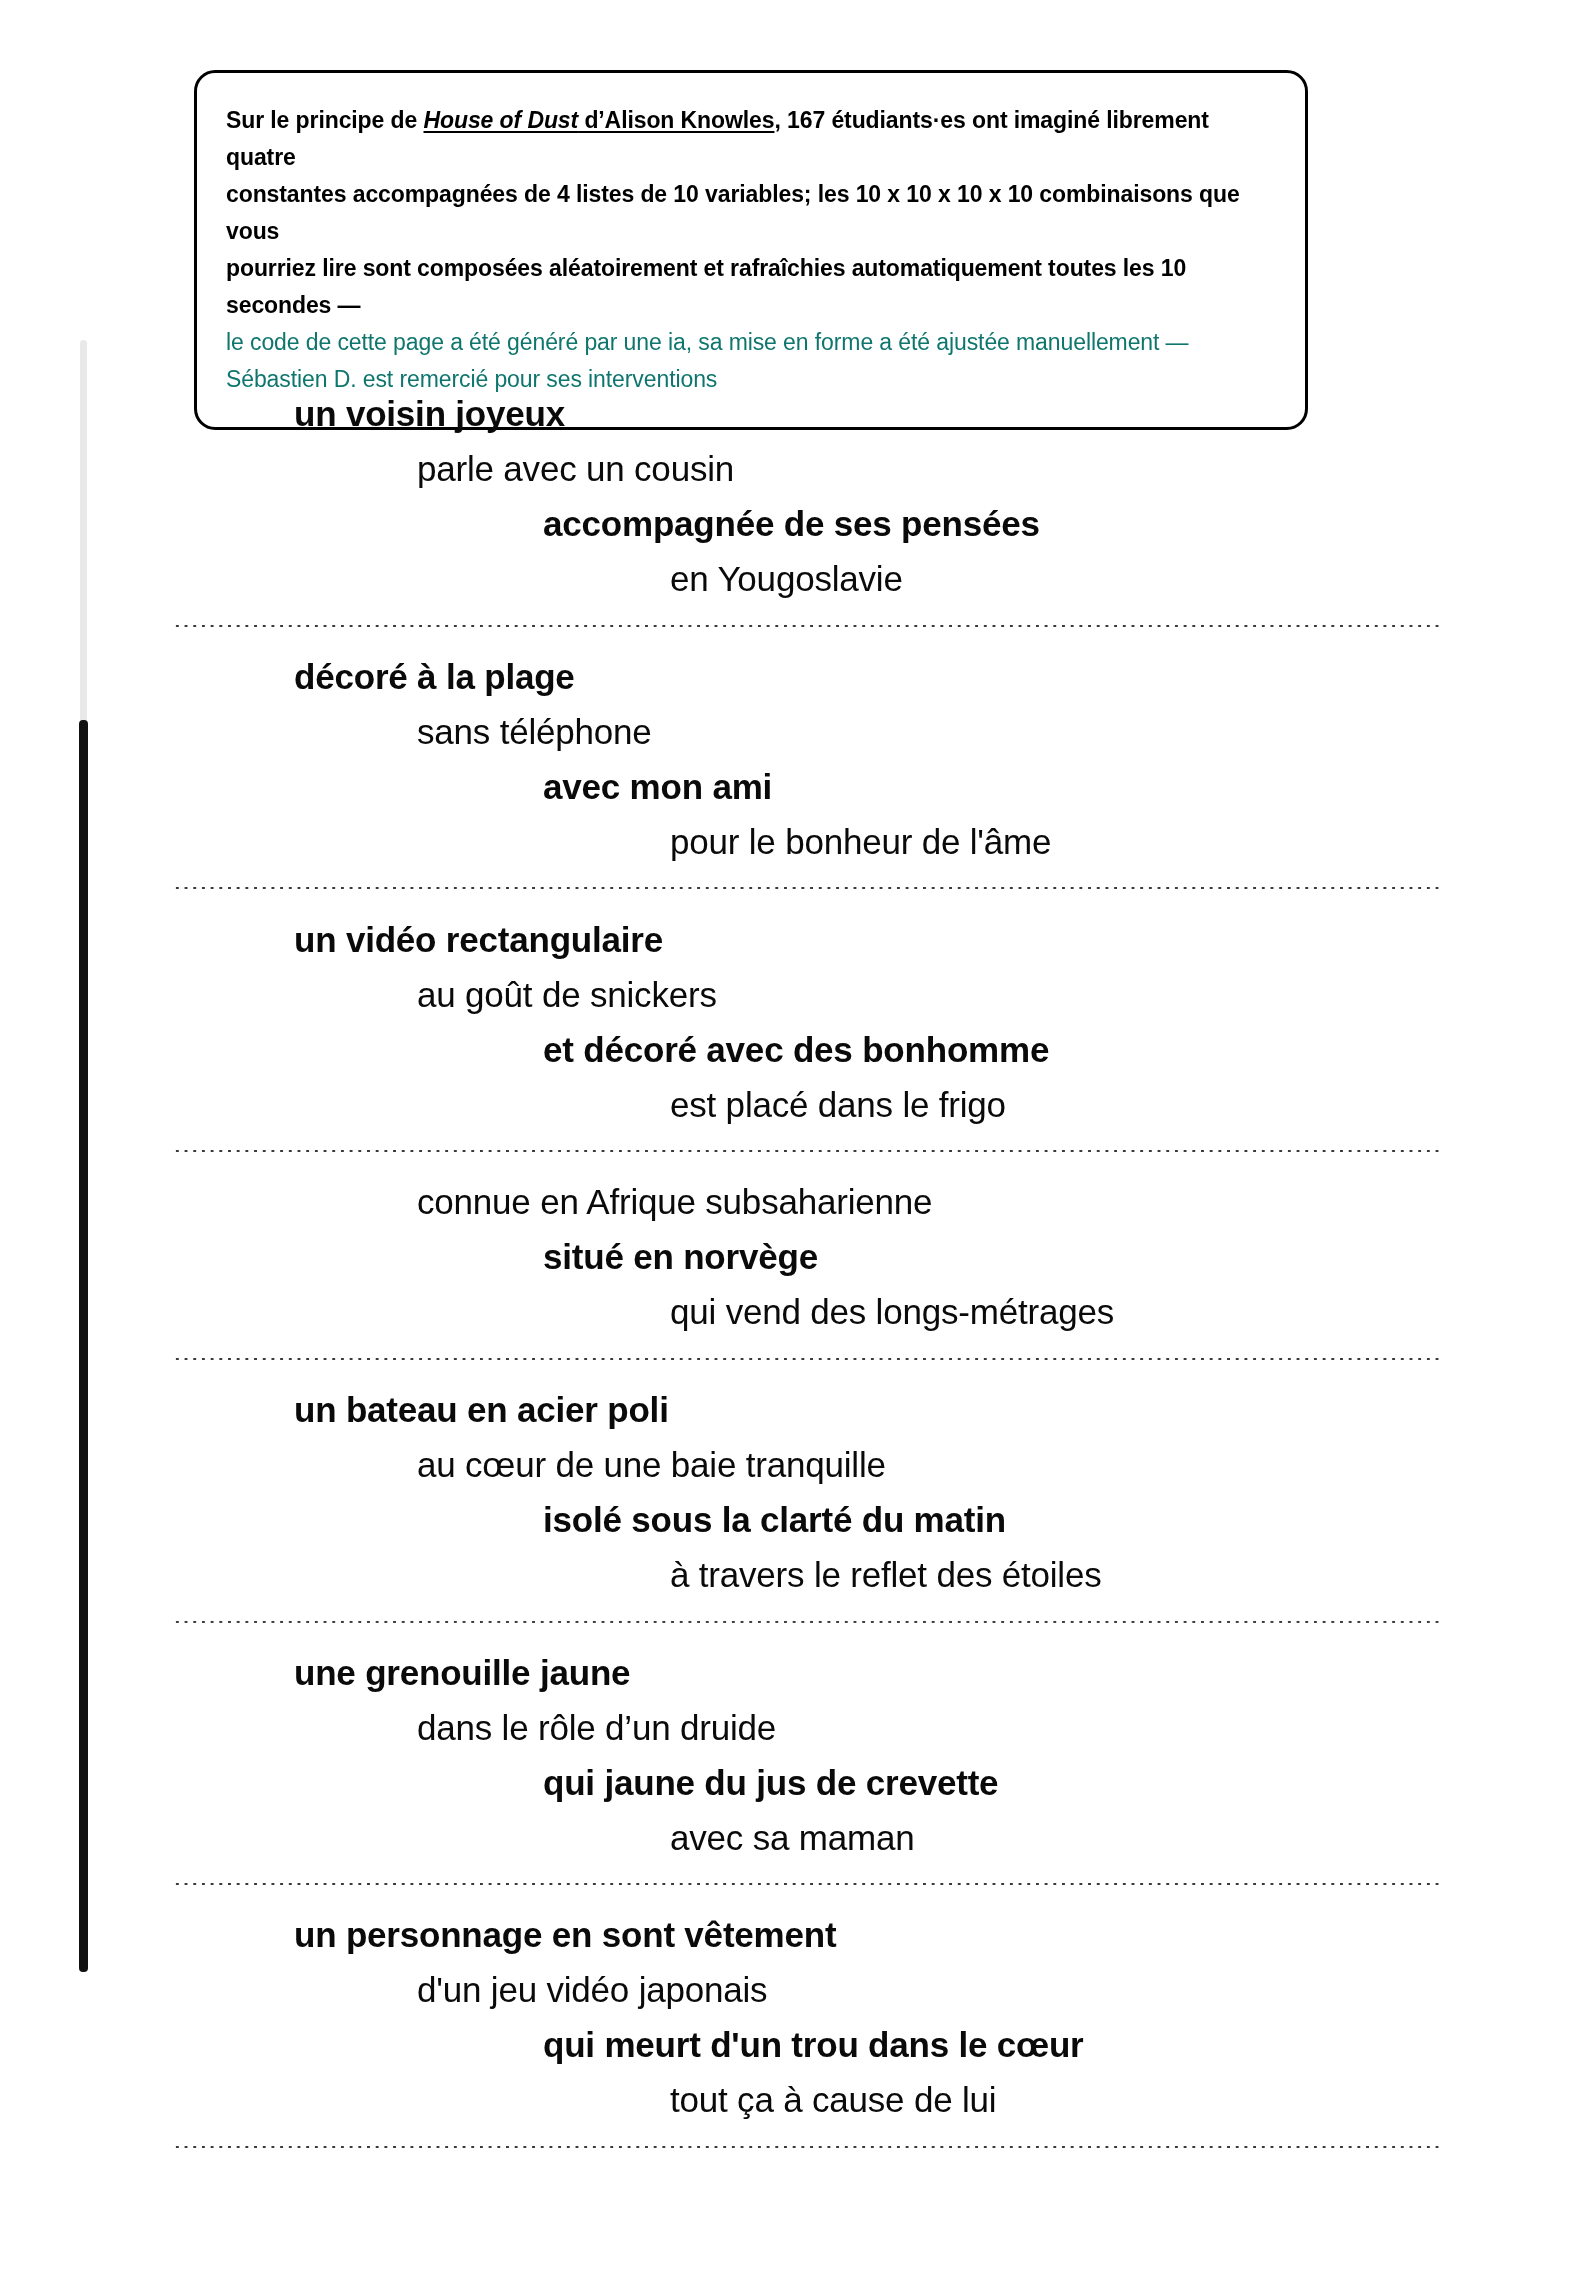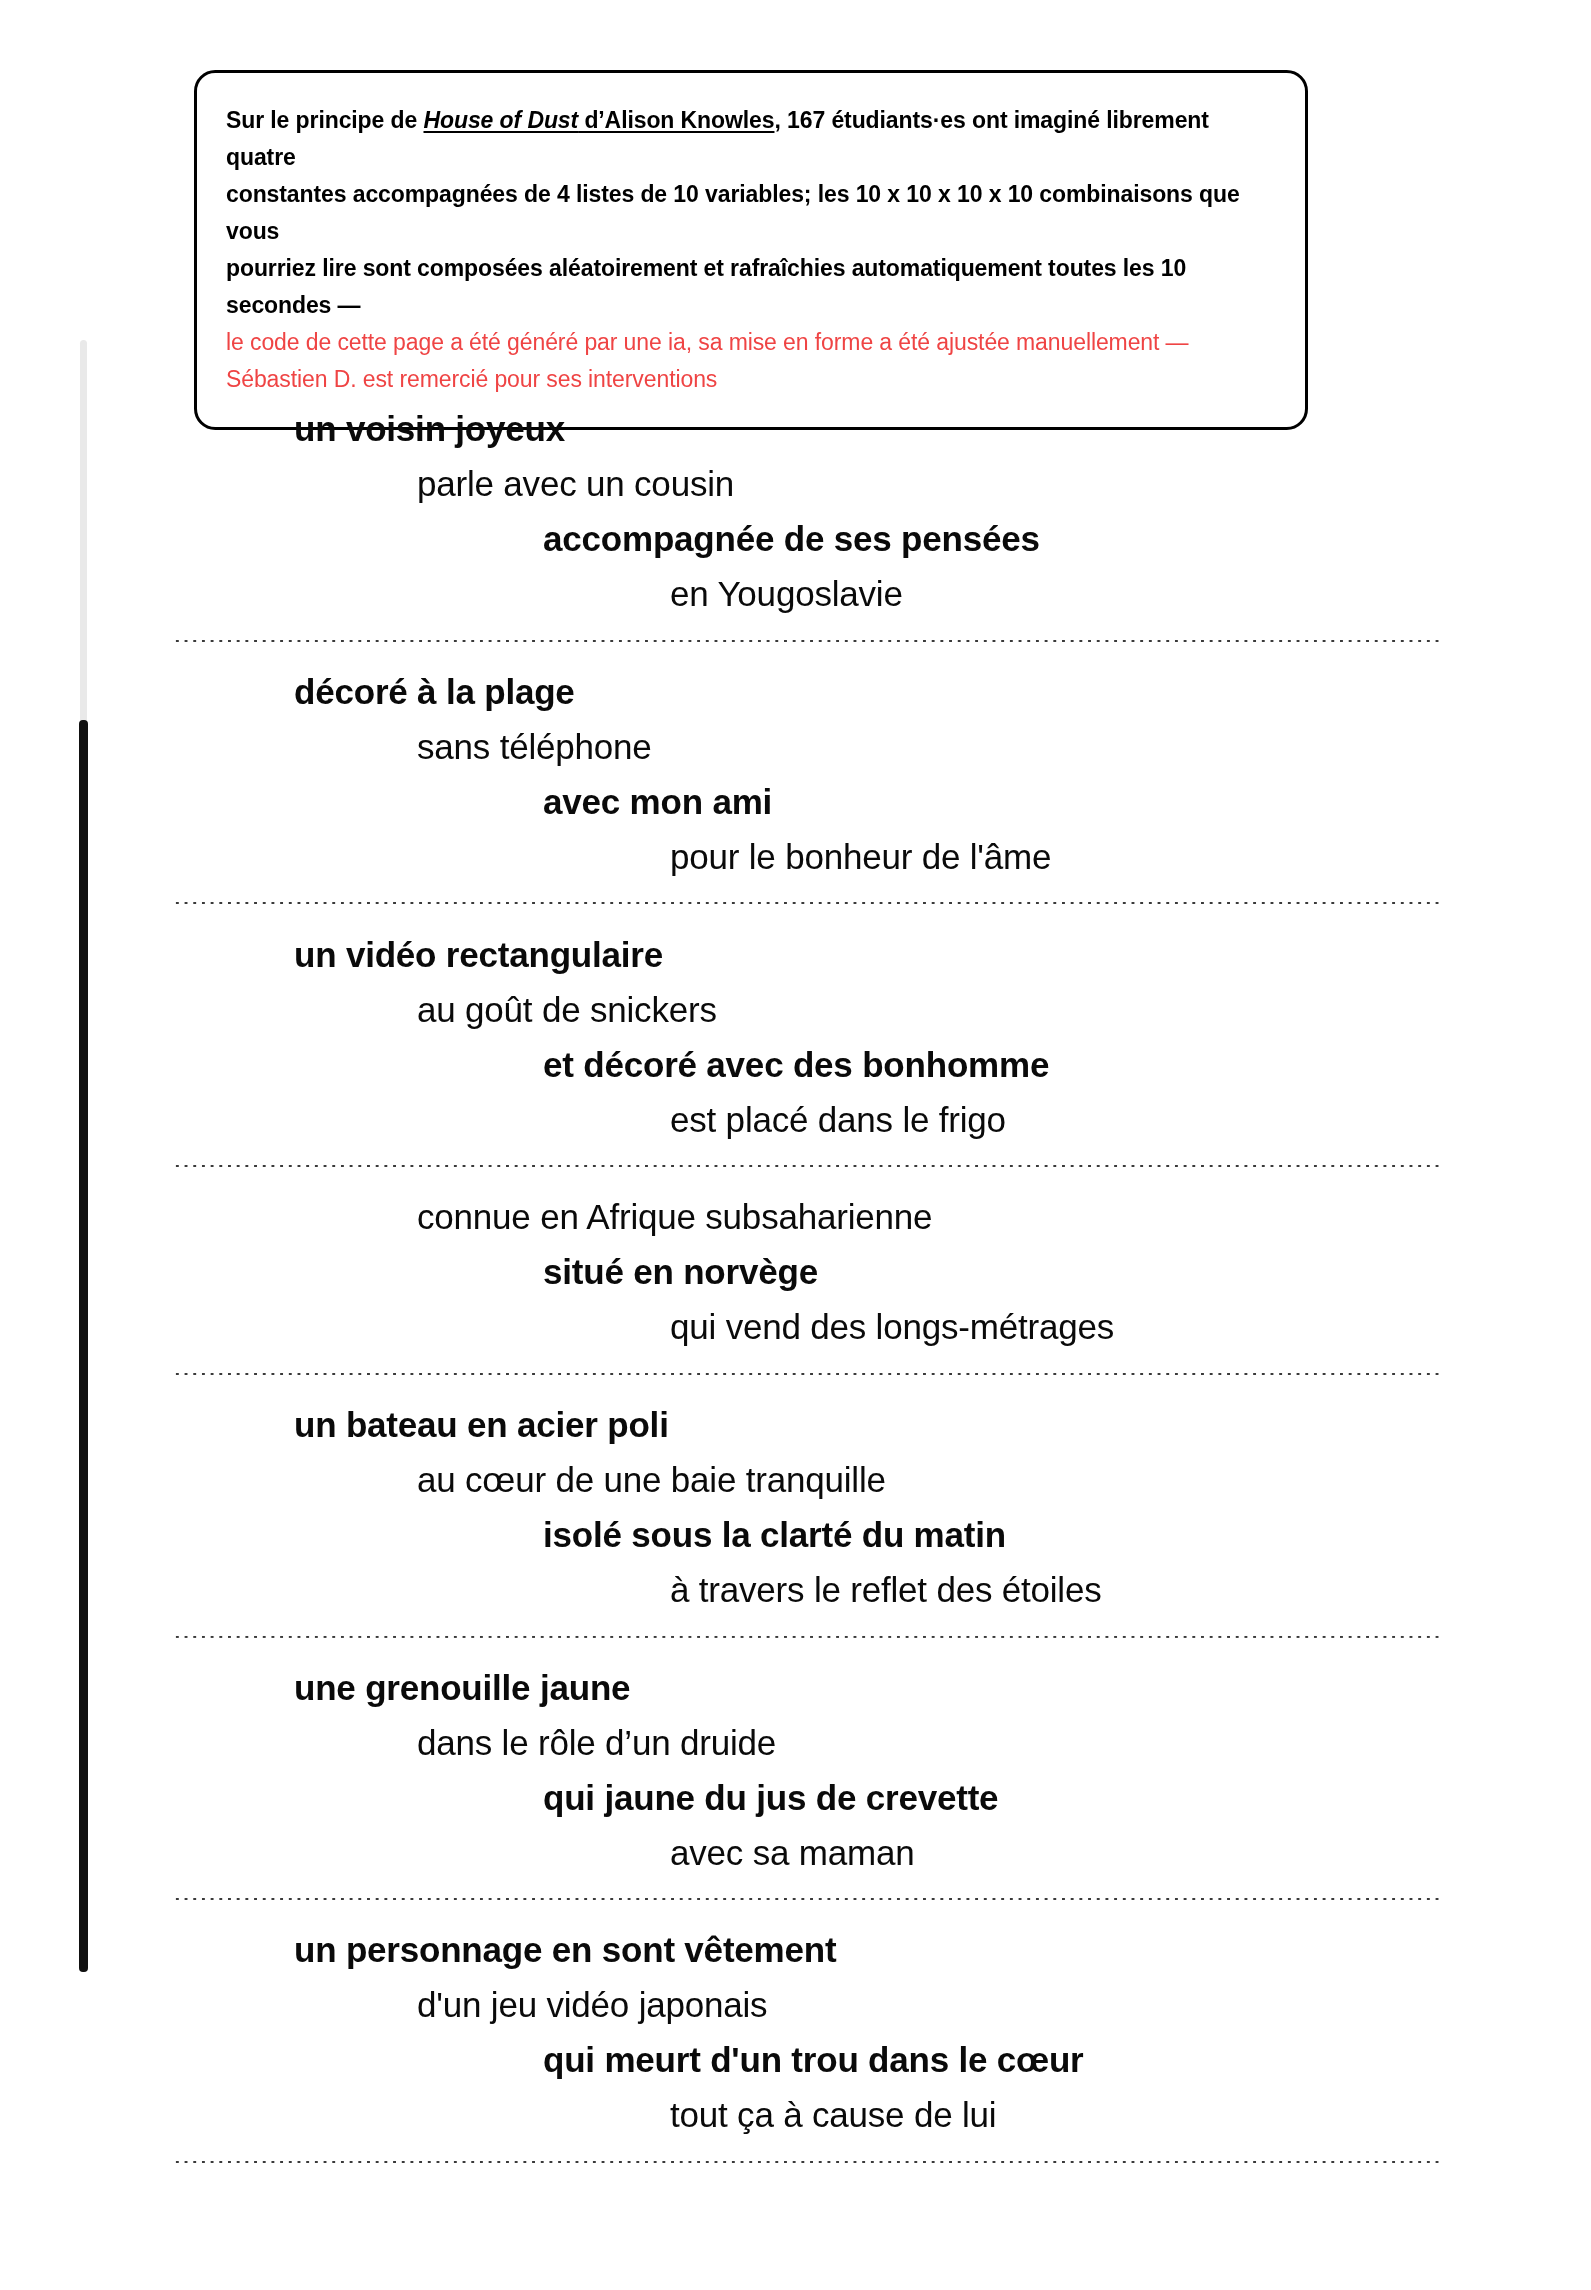--- a/index.html
+++ b/index.html
@@ -48,38 +48,38 @@
     padding: 29px 33px 29px 29px;
     background: #ffffff;
   }
   #note-box p {
     margin: 0;
     font-size: 23px;
     line-height: 37px;
     letter-spacing: -0.1px;
   }
   .note-strong { font-weight: 700; }
-  .note-light  { font-weight: 400; color: #ef4444; }
+  .note-light  { font-weight: 400; color: #0f766e; }
   .note-em {
     font-style: italic;
     font-weight: 700;
     text-decoration: underline;
     text-underline-offset: 2.9px;
   }
   .note-underline {
     font-weight: 700;
     text-decoration: underline;
     text-underline-offset: 2.9px;
   }
 
   
   #poem {
     position: absolute;
     left: 0;
-    top: 380px;
+    top: 365px;
     width: 1353px;
   }
   .stanza {
     position: relative;
     padding: 21.3px 0 17.5px 0;
   }
   .line {
     white-space: pre;
     font-size: 35px;
     line-height: 55px;

